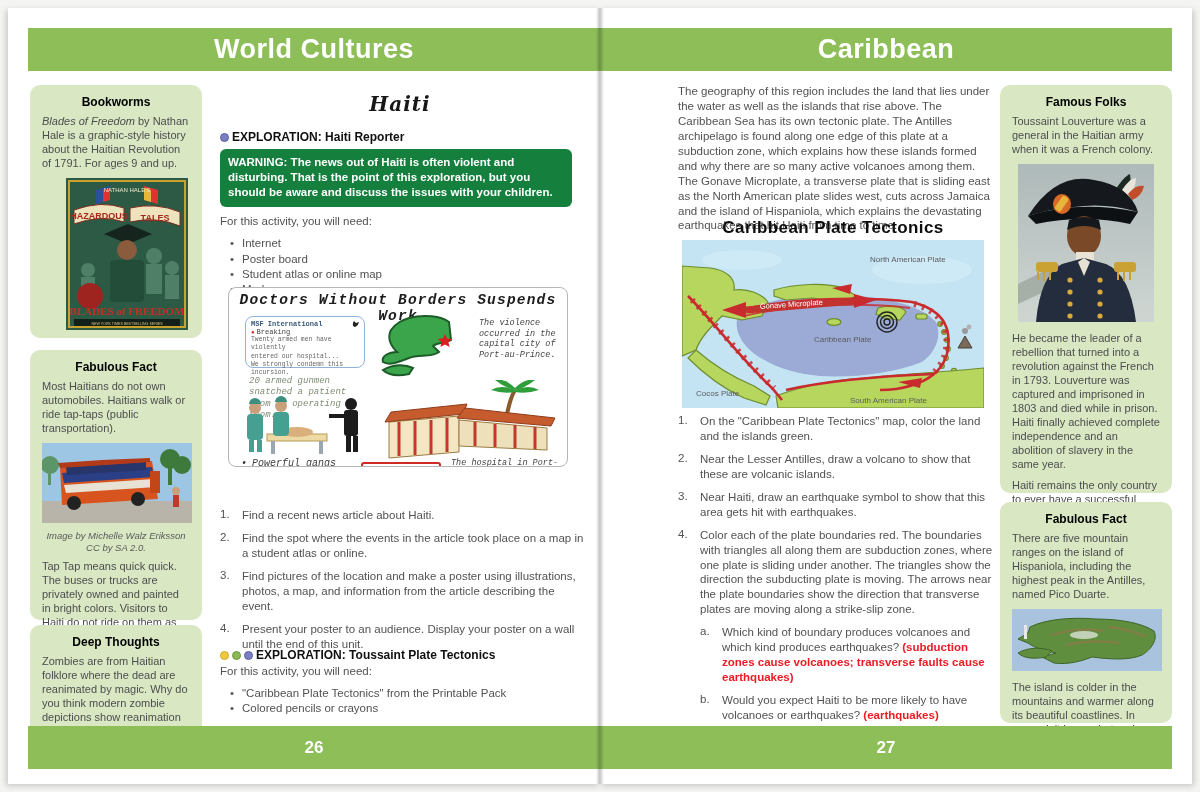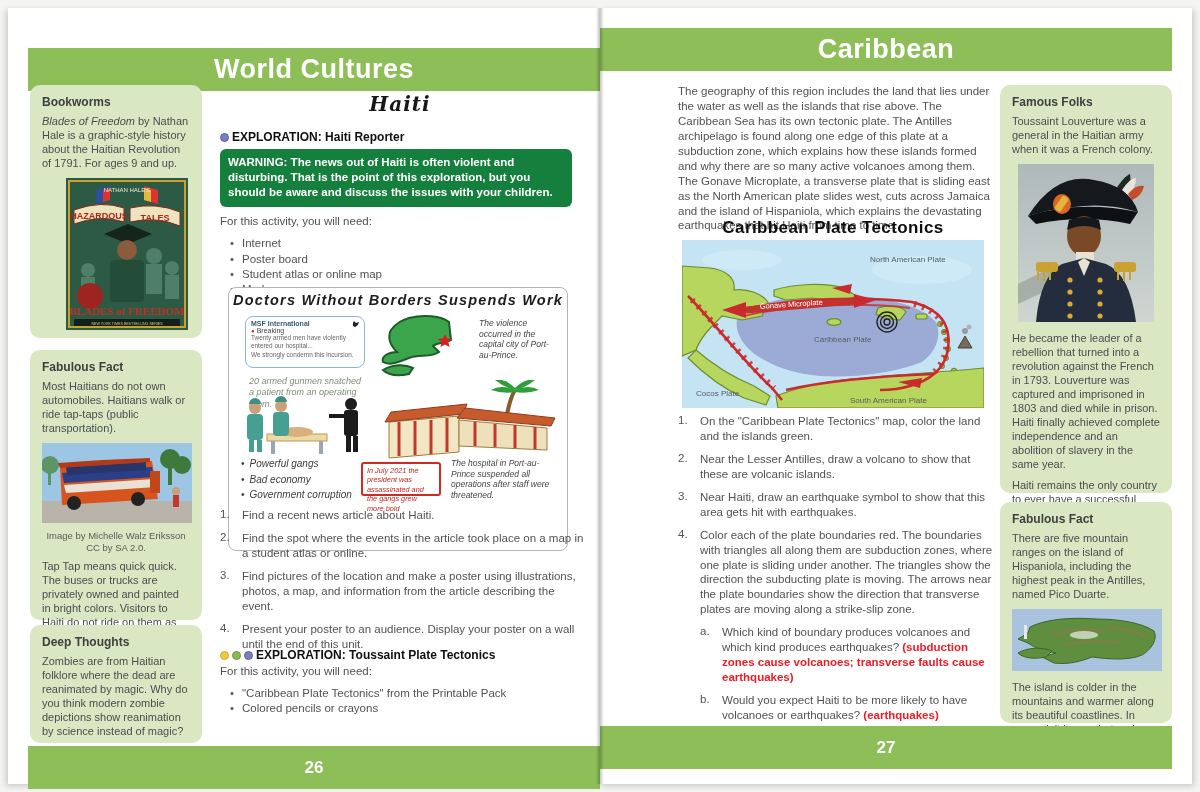--- a/index.html
+++ b/index.html
@@ -6,29 +6,29 @@
     font-family:"Liberation Sans",sans-serif;-webkit-font-smoothing:antialiased;}
   .spread{position:relative;width:1200px;height:792px;}
   .page{position:absolute;top:8px;height:776px;background:#fff;}
   .page.left{left:8px;width:592px;box-shadow:-2px 2px 6px rgba(0,0,0,.18);}
   .page.right{left:600px;width:592px;box-shadow:2px 2px 6px rgba(0,0,0,.18);}
   .gutter{position:absolute;top:8px;height:776px;left:596px;width:8px;z-index:5;
     background:linear-gradient(90deg,rgba(0,0,0,0) 0%,rgba(0,0,0,.22) 50%,rgba(0,0,0,0) 100%);}
   .bar{position:absolute;background:#8dbe58;height:43px;display:flex;align-items:center;justify-content:center;}
   .bar.hdr{top:20px;}
   .bar.ftr{top:718px;}
-  .page.left .bar{left:20px;right:0;margin-top:20px;}
+  .page.left .bar{left:20px;right:0;}
   .page.right .bar{left:0;right:20px;}
   .bar .bigtitle{color:#fff;font-size:27px;font-weight:800;letter-spacing:.5px;}
   .bar .pgnum{color:#fff;font-size:17px;font-weight:800;}
   
   .sbox{position:absolute;background:#d9e7c2;border-radius:10px;padding:10px 12px;box-sizing:border-box;}
-  .sbox h3{margin:0 0 6px 0;font-size:12px;color:#404040;font-weight:800;}
+  .sbox h3{margin:0 0 6px 0;font-size:12px;color:#000000;text-align:center;font-weight:800;}
   .sbox p{margin:0 0 7px 0;font-size:11px;line-height:1.27;color:#4c4d4f;}
-  .sbox .cap{text-align:center;font-size:9.5px;color:#5a5b5d;margin:3px 0 6px 0;}
+  .sbox .cap{font-style:italic;text-align:center;font-size:9.5px;color:#5a5b5d;margin:3px 0 6px 0;}
   
   .body-t{font-size:11.5px;line-height:1.3;color:#515254;}
   .exp-h{font-size:12px;font-weight:800;color:#101010;display:flex;align-items:center;gap:3px;}
   .dot{width:9px;height:9px;border-radius:50%;display:inline-block;flex:none;}
   .dot.purple{background:#7b7fc0;border:1.5px solid #5a5ea8;box-sizing:border-box;}
   .dot.yellow{background:#f0c93c;border:1.5px solid #d3a92a;box-sizing:border-box;}
   .dot.green{background:#8ab956;border:1.5px solid #6b9a3c;box-sizing:border-box;}
   .warn{background:#15803d;color:#fff;font-weight:800;font-size:11.5px;line-height:1.32;
     padding:6px 8px;border-radius:6px;}
   ul.supplies{margin:5px 0 0 0;padding:0 0 0 22px;list-style:none;}
@@ -158,21 +158,21 @@
       <ul class="supplies" style="margin-top:8px;">
         <li>Internet</li>
         <li>Poster board</li>
         <li>Student atlas or online map</li>
         <li>Markers or crayons</li>
         <li>Glue stick</li>
         <li>Scissors</li>
       </ul>
     </div>
 
-    <div class="poster" style="left:220px;top:279px;width:340px;height:264px;">
+    <div class="poster" style="left:220px;top:279px;width:340px;height:180px;font-family:Liberation Mono, monospace;">
       <div class="ab poster-title" style="left:0;right:0;top:4px;">Doctors Without Borders Suspends Work</div>
       <div class="ab tweet" style="left:16px;top:28px;width:120px;height:52px;">
         <svg width="8" height="8" viewBox="0 0 8 8" style="position:absolute;right:4px;top:3px;">
             <path d="M1,6 Q0,3 2,1 L4,3 L7,2 Q6,6 3,7 Z" fill="#222"></path>
           </svg>
         <div class="acct">MSF International</div>
         <div class="brk">Breaking</div>
         <div class="tl">Twenty armed men have violently</div>
         <div class="tl">entered our hospital...</div>
         <div class="tl">We strongly condemn this incursion.</div>

